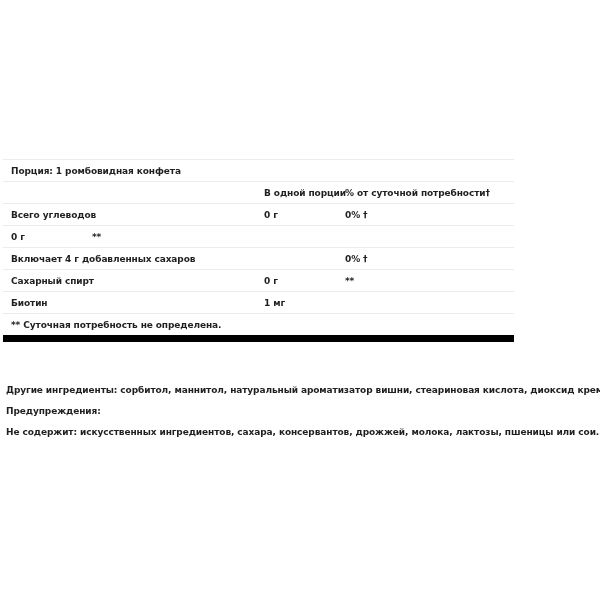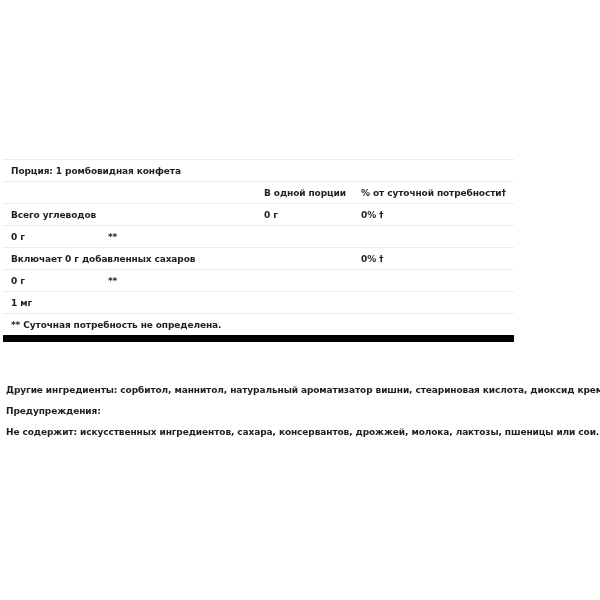--- a/index.html
+++ b/index.html
@@ -29,21 +29,21 @@
       font-size: 9px;
       font-weight: bold;
       letter-spacing: -0.1px;
       white-space: nowrap;
     }
     .row.last {
       border-bottom: 7px solid #000000;
     }
     .c1 { width: 253px; padding-left: 8px; box-sizing: border-box; }
     .c2 { width: 83px; padding-left: 8px; box-sizing: border-box; }
-    .c3 { flex: 1; padding-left: 22px; box-sizing: border-box; }
+    .c3 { flex: 1; padding-left: 6px; box-sizing: border-box; }
     .full { padding-left: 8px; }
     .after {
       position: absolute;
       left: 6px;
       top: 380px;
       width: 590px;
       font-size: 9px;
       font-weight: bold;
       letter-spacing: -0.1px;
       white-space: nowrap;
@@ -69,29 +69,31 @@
   <div class="row">
     <span class="c1">Всего углеводов</span>
     <span class="c2">0 г</span>
     <span class="c3">0% †</span>
   </div>
   <div class="row">
     <span class="c2">0 г</span>
     <span class="c3">**</span>
   </div>
   <div class="row">
-    <span class="c1">Включает 0 г добавленных сахаров</span>
+    <span class="c1">Включает 4 г добавленных сахаров</span>
     <span class="c2"></span>
     <span class="c3">0% †</span>
   </div>
   <div class="row">
+    <span class="c1">Сахарный спирт</span>
     <span class="c2">0 г</span>
     <span class="c3">**</span>
   </div>
   <div class="row">
+    <span class="c1">Биотин</span>
     <span class="c2">1 мг</span>
   </div>
   <div class="row last">
     <span class="full">** Суточная потребность не определена.</span>
   </div>
 </div>
 
 <div class="after">
   <p>Другие ингредиенты: сорбитол, маннитол, натуральный ароматизатор вишни, стеариновая кислота, диоксид кремния.</p>
   <p>Предупреждения:</p>

